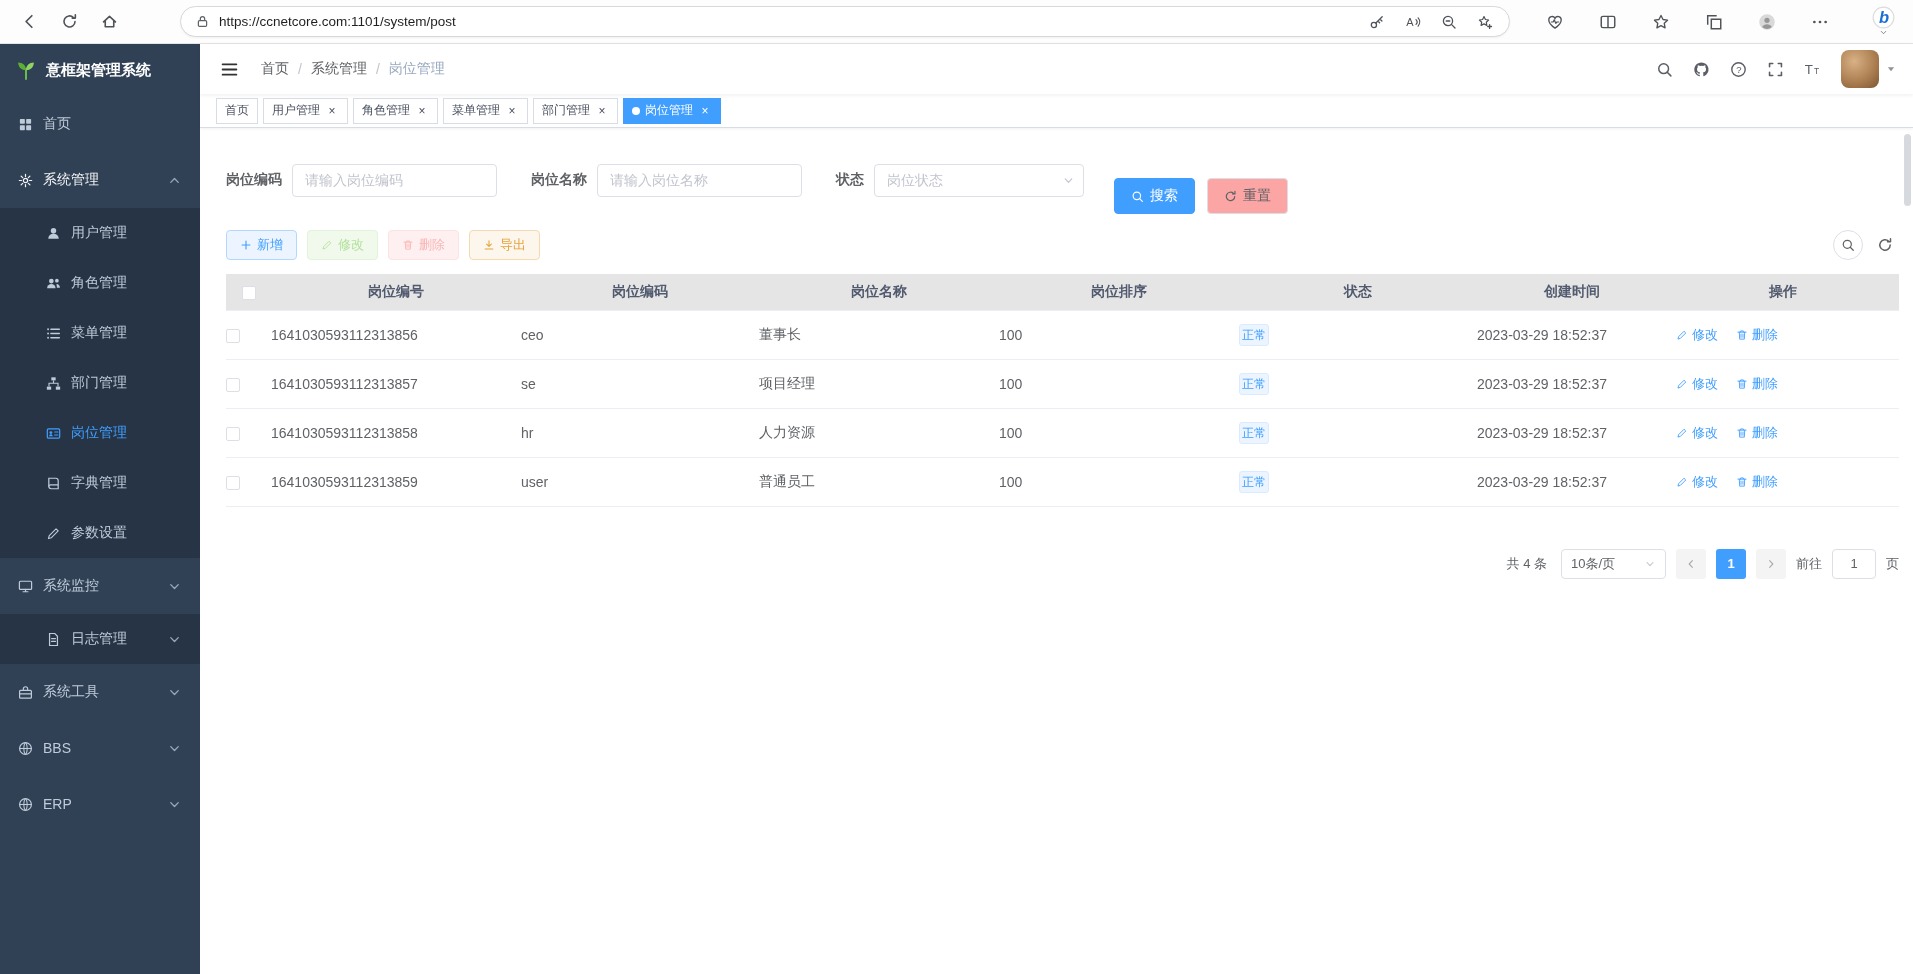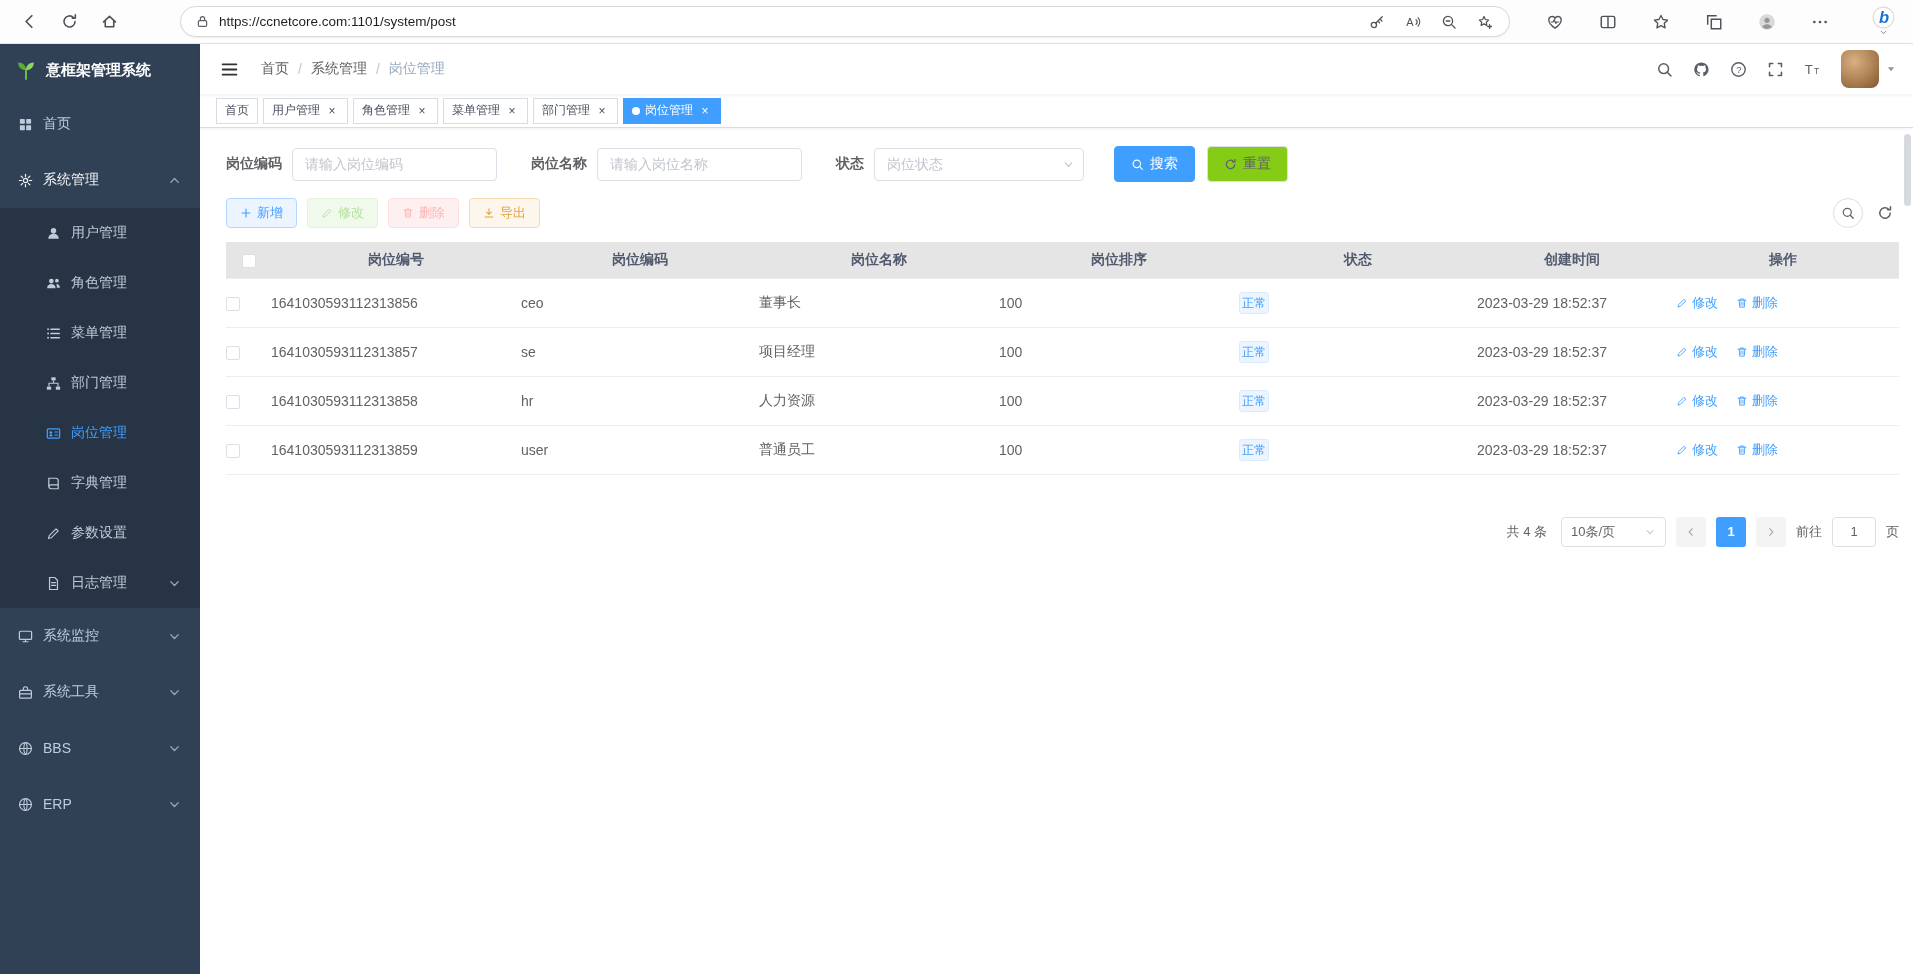--- a/index.html
+++ b/index.html
@@ -64,24 +64,24 @@
   .content { flex: 1; padding: 18px 14px 0 26px; background: #fff; }
 
   .filters { display: flex; align-items: center; margin-bottom: 16px; color: #606266; }
   .f-label { font-weight: 700; margin-right: 10px; white-space: nowrap; }
   .filters > .f-label:not(:first-child) { margin-left: 34px; }
   .f-input { width: 205px; height: 33px; border: 1px solid #dcdfe6; border-radius: 4px; padding: 0 12px; font-size: 14px; color: #606266; outline: none; font-family: inherit; }
   .f-input::placeholder { color: #c0c4cc; }
   .f-select { width: 210px; position: relative; }
   .f-select .f-input { width: 100%; padding-right: 28px; background: #fff; cursor: pointer; }
   .sel-caret { position: absolute; right: 9px; top: 10px; font-size: 13px; color: #c0c4cc; }
-  .btn { height: 17px; border-radius: 4px; font-size: 14px; display: inline-flex; align-items: center; gap: 6px; padding: 17px 16px; cursor: pointer; font-family: inherit; }
+  .btn { height: 17px; border-radius: 4px; font-size: 14px; display: inline-flex; align-items: center; gap: 6px; padding: 17px 16px; cursor: pointer; font-family: inherit; margin-top: 32px; }
   .btn .icon { font-size: 13px; }
   .btn.primary { margin-left: 30px; background: #409EFF; border: 1px solid #409EFF; color: #fff; }
-  .btn.default { margin-left: 12px; background: #84cc16; border: 1px solid #dcdfe6; color: #606266; }
+  .btn.default { margin-left: 12px; background: #fca5a5; border: 1px solid #dcdfe6; color: #606266; }
 
   .toolbar { display: flex; align-items: center; gap: 10px; margin-bottom: 14px; }
   .tb-btn { height: 30px; padding: 0 13px; border-radius: 4px; font-size: 13px; display: inline-flex; align-items: center; gap: 5px; cursor: pointer; font-family: inherit; }
   .tb-btn .icon { font-size: 12px; }
   .tb-btn.add { color: #409EFF; background: #ecf5ff; border: 1px solid #b3d8ff; }
   .tb-btn.edit { color: #b3e19d; background: #f0f9eb; border: 1px solid #e1f3d8; cursor: not-allowed; }
   .tb-btn.del { color: #fab6b6; background: #fef0f0; border: 1px solid #fde2e2; cursor: not-allowed; }
   .tb-btn.export { color: #e6a23c; background: #fdf6ec; border: 1px solid #f5dab1; }
   .tb-right { margin-left: auto; display: flex; align-items: center; gap: 14px; margin-right: 6px; }
   .tb-circle { width: 30px; height: 30px; border: 1px solid #dcdfe6; border-radius: 50%; display: flex; align-items: center; justify-content: center; color: #606266; font-size: 14px; cursor: pointer; background: #fff; }
@@ -321,42 +321,42 @@
             <span class="mi-label">字典管理</span>
           </div>
           <div class="menu-item sub">
             <span class="icon">
               <svg viewBox="0 0 16 16">
                 <path d="m2.6 13.4.9-3.2 7.2-7.2 2.3 2.3-7.2 7.2-3.2.9z" fill="none" stroke="currentColor" stroke-width="1.2" stroke-linejoin="round"></path>
               </svg>
             </span>
             <span class="mi-label">参数设置</span>
           </div>
+          <div class="menu-item root">
+            <span class="icon">
+              <svg viewBox="0 0 16 16">
+                <rect x="1.5" y="2.4" width="13" height="8.6" rx="1" fill="none" stroke="currentColor" stroke-width="1.3"></rect>
+                <path d="M8 11v2.4M5.4 13.6h5.2" stroke="currentColor" stroke-width="1.3" stroke-linecap="round"></path>
+              </svg>
+            </span>
+            <span class="mi-label">系统监控</span>
+            <span class="icon chev">
+              <svg viewBox="0 0 16 16">
+                <path d="m4 6 4 4.2L12 6" fill="none" stroke="currentColor" stroke-width="1.4" stroke-linecap="round" stroke-linejoin="round"></path>
+              </svg>
+            </span>
+          </div>
           <div class="menu-item sub">
             <span class="icon">
               <svg viewBox="0 0 16 16">
                 <path d="M3.8 1.6h5.6l2.8 2.9v9.9H3.8z" fill="none" stroke="currentColor" stroke-width="1.3"></path>
                 <path d="M5.9 7h4.2M5.9 10h4.2" stroke="currentColor" stroke-width="1.2" stroke-linecap="round"></path>
               </svg>
             </span>
             <span class="mi-label">日志管理</span>
-            <span class="icon chev">
-              <svg viewBox="0 0 16 16">
-                <path d="m4 6 4 4.2L12 6" fill="none" stroke="currentColor" stroke-width="1.4" stroke-linecap="round" stroke-linejoin="round"></path>
-              </svg>
-            </span>
-          </div>
-          <div class="menu-item root">
-            <span class="icon">
-              <svg viewBox="0 0 16 16">
-                <rect x="1.5" y="2.4" width="13" height="8.6" rx="1" fill="none" stroke="currentColor" stroke-width="1.3"></rect>
-                <path d="M8 11v2.4M5.4 13.6h5.2" stroke="currentColor" stroke-width="1.3" stroke-linecap="round"></path>
-              </svg>
-            </span>
-            <span class="mi-label">系统监控</span>
             <span class="icon chev">
               <svg viewBox="0 0 16 16">
                 <path d="m4 6 4 4.2L12 6" fill="none" stroke="currentColor" stroke-width="1.4" stroke-linecap="round" stroke-linejoin="round"></path>
               </svg>
             </span>
           </div>
           <div class="menu-item root">
             <span class="icon">
               <svg viewBox="0 0 16 16">
                 <rect x="1.7" y="5.8" width="12.6" height="8.2" rx="1" fill="none" stroke="currentColor" stroke-width="1.3"></rect>

